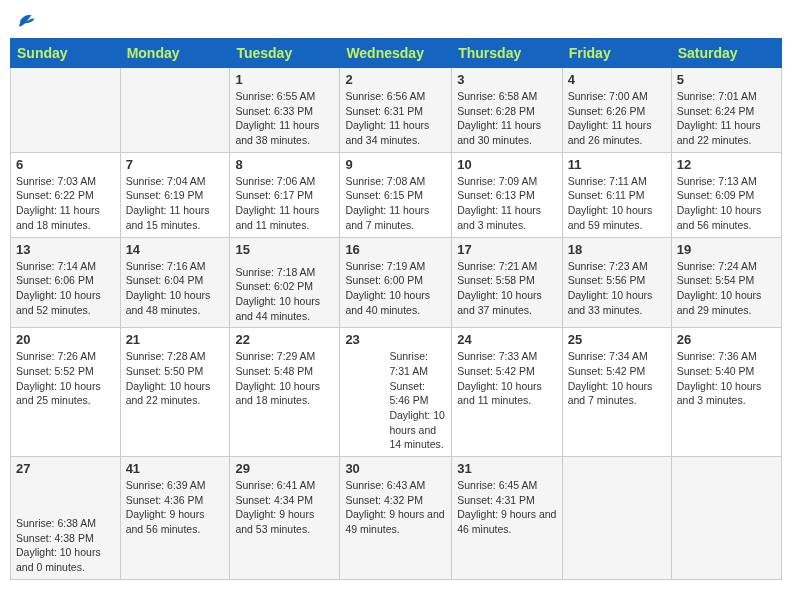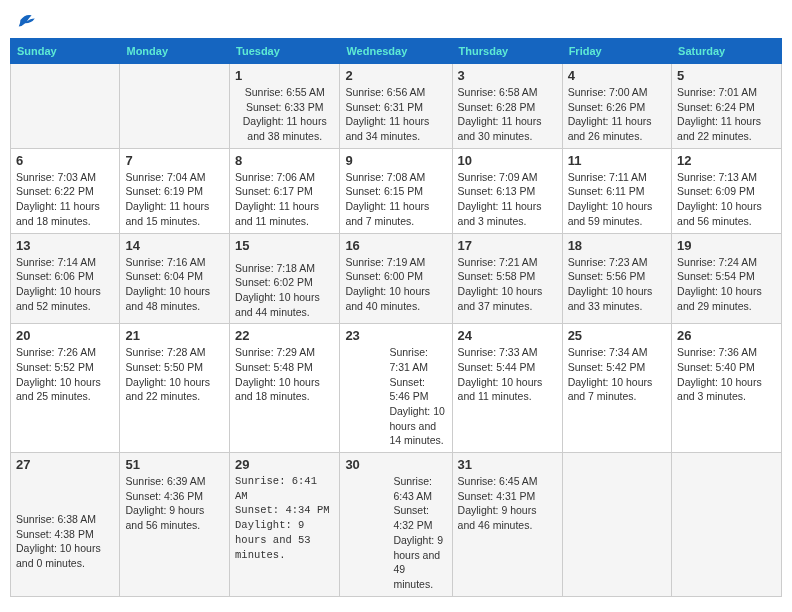--- a/index.html
+++ b/index.html
@@ -27,24 +27,24 @@
     .logo-bird {
       width: 24px; height: 20px;
       display: inline-block;
     }
     .title-block { text-align: right; }
     .month-title { font-size: 36px; color: #333; font-weight: normal; }
     .location-title { font-size: 16px; color: #555; }
     .calendar { width: 100%; border-collapse: collapse; }
     .calendar th {
       background: #1565c0;
-      color: #5eead4;
+      color: #bef264;
       text-align: left;
       padding: 6px 6px;
-      font-size: 11px;
+      font-size: 14px;
       border: 1px solid #1565c0;
     }
     .calendar td {
       border: 1px solid #ccc;
       vertical-align: top;
       padding: 4px 5px;
       width: 113px;
       min-height: 70px;
       font-size: 11px;
       color: #333;
@@ -96,21 +96,21 @@
         <th>Friday</th>
         <th>Saturday</th>
       </tr>
   </thead>
   <tbody id="calendar-body">
   <tr>
         <td class="empty-cell"></td>
         <td class="empty-cell"></td>
         <td>
           <span class="day-number">1</span>
-          <div class="day-info" style="white-space: pre-line; text-align: center;">Sunrise: 6:55 AM
+          <div class="day-info" style="white-space: pre-line;">Sunrise: 6:55 AM
 Sunset: 6:33 PM
 Daylight: 11 hours and 38 minutes.</div>
         </td>
         <td>
           <span class="day-number">2</span>
           <div class="day-info" style="white-space: pre-line;">Sunrise: 6:56 AM
 Sunset: 6:31 PM
 Daylight: 11 hours and 34 minutes.</div>
         </td>
         <td>
@@ -241,21 +241,21 @@
         </td>
         <td>
           <span class="day-number">23</span>
           <div class="day-info" style="white-space: pre-line; margin-left: 44px;">Sunrise: 7:31 AM
 Sunset: 5:46 PM
 Daylight: 10 hours and 14 minutes.</div>
         </td>
         <td>
           <span class="day-number">24</span>
           <div class="day-info" style="white-space: pre-line;">Sunrise: 7:33 AM
-Sunset: 5:44 PM
+Sunset: 5:42 PM
 Daylight: 10 hours and 11 minutes.</div>
         </td>
         <td>
           <span class="day-number">25</span>
           <div class="day-info" style="white-space: pre-line;">Sunrise: 7:34 AM
 Sunset: 5:42 PM
 Daylight: 10 hours and 7 minutes.</div>
         </td>
         <td>
           <span class="day-number">26</span>
@@ -265,34 +265,34 @@
         </td>
       </tr>
       <tr>
         <td>
           <span class="day-number">27</span>
           <div class="day-info" style="white-space: pre-line; margin-top: 40px;">Sunrise: 6:38 AM
 Sunset: 4:38 PM
 Daylight: 10 hours and 0 minutes.</div>
         </td>
         <td>
-          <span class="day-number">51</span>
+          <span class="day-number">41</span>
           <div class="day-info" style="white-space: pre-line;">Sunrise: 6:39 AM
 Sunset: 4:36 PM
 Daylight: 9 hours and 56 minutes.</div>
         </td>
         <td>
           <span class="day-number">29</span>
-          <div class="day-info" style="white-space: pre-line; font-family: Liberation Mono, monospace;">Sunrise: 6:41 AM
+          <div class="day-info" style="white-space: pre-line;">Sunrise: 6:41 AM
 Sunset: 4:34 PM
 Daylight: 9 hours and 53 minutes.</div>
         </td>
         <td>
           <span class="day-number">30</span>
-          <div class="day-info" style="white-space: pre-line; margin-left: 48px;">Sunrise: 6:43 AM
+          <div class="day-info" style="white-space: pre-line;">Sunrise: 6:43 AM
 Sunset: 4:32 PM
 Daylight: 9 hours and 49 minutes.</div>
         </td>
         <td>
           <span class="day-number">31</span>
           <div class="day-info" style="white-space: pre-line;">Sunrise: 6:45 AM
 Sunset: 4:31 PM
 Daylight: 9 hours and 46 minutes.</div>
         </td>
         <td class="empty-cell"></td>

